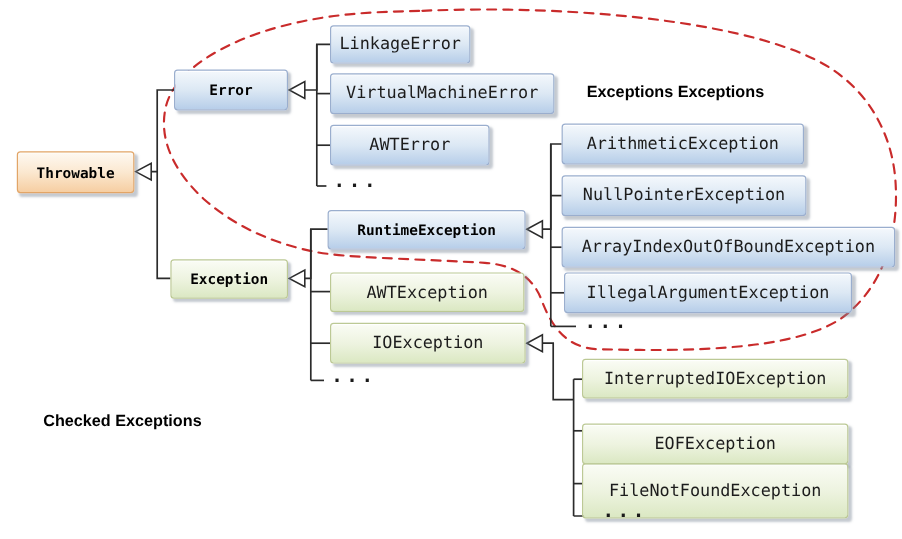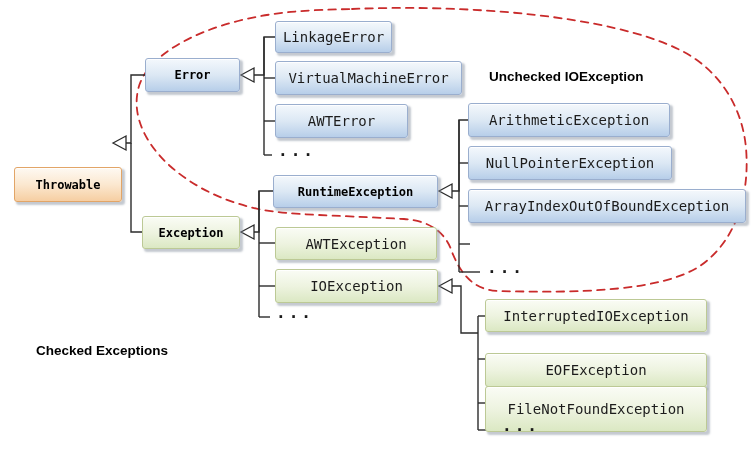--- a/index.html
+++ b/index.html
@@ -113,21 +113,21 @@
       <polyline points="452,286 461,286 461,333 478,333"></polyline>
       <line x1="478" y1="316" x2="478" y2="430"></line>
       <line x1="478" y1="316" x2="485" y2="316"></line>
       <line x1="478" y1="359" x2="485" y2="359"></line>
       <line x1="478" y1="403" x2="485" y2="403"></line>
       <line x1="478" y1="430" x2="495" y2="430"></line>
     </g>
     <polygon points="439,286 452,279 452,293" fill="#ffffff" stroke="#2b2b2b" stroke-width="1.3"></polygon>
   </svg>
 
-  <div class="node orange bold" style="left:14px; top:126px; width:108px; height:35px;margin-top:41px;">Throwable</div>
+  <div class="node orange bold" style="left:14px; top:126px; width:98px; height:35px;">Throwable</div>
 
   <div class="node blue bold" style="left:145px; top:58px; width:95px; height:34px;">Error</div>
 
   <div class="node green bold" style="left:142px; top:216px; width:98px; height:33px;">Exception</div>
 
   <div class="node blue" style="left:275px; top:21px; width:117px; height:32px;">LinkageError</div>
 
   <div class="node blue" style="left:275px; top:61px; width:187px; height:34px;">VirtualMachineError</div>
 
   <div class="node blue" style="left:275px; top:104px; width:133px; height:34px;">AWTError</div>
@@ -137,28 +137,29 @@
   <div class="node green" style="left:275px; top:227px; width:162px; height:33px;">AWTException</div>
 
   <div class="node green" style="left:275px; top:269px; width:163px; height:34px;">IOException</div>
 
   <div class="node blue" style="left:468px; top:103px; width:202px; height:34px;">ArithmeticException</div>
 
   <div class="node blue" style="left:468px; top:146px; width:204px; height:34px;">NullPointerException</div>
 
   <div class="node blue" style="left:468px; top:189px; width:278px; height:34px;">ArrayIndexOutOfBoundException</div>
 
+  <div class="node blue" style="left:470px; top:227px; width:240px; height:34px;">IllegalArgumentException</div>
 
   <div class="node green" style="left:485px; top:299px; width:222px; height:33px;">InterruptedIOException</div>
 
   <div class="node green" style="left:485px; top:342px; width:222px; height:34px;margin-top:11px;">EOFException</div>
 
   <div class="node green" style="left:485px; top:386px; width:222px; height:46px;">FileNotFoundException</div>
 
   <div class="dots" style="left:278px; top:141px;">...</div>
   <div class="dots" style="left:276px; top:303px;">...</div>
   <div class="dots" style="left:487px; top:258px;">...</div>
   <div class="dots" style="left:502px; top:416px;">...</div>
 
-  <div class="caption bold" style="left:489px; top:69px;">Unchecked IOException</div>
+  <div class="caption bold" style="left:489px; top:69px;">Exceptions Exceptions</div>
   <div class="caption bold" style="left:36px; top:343px;">Checked Exceptions</div>
 
 </div>
 
 </body></html>

